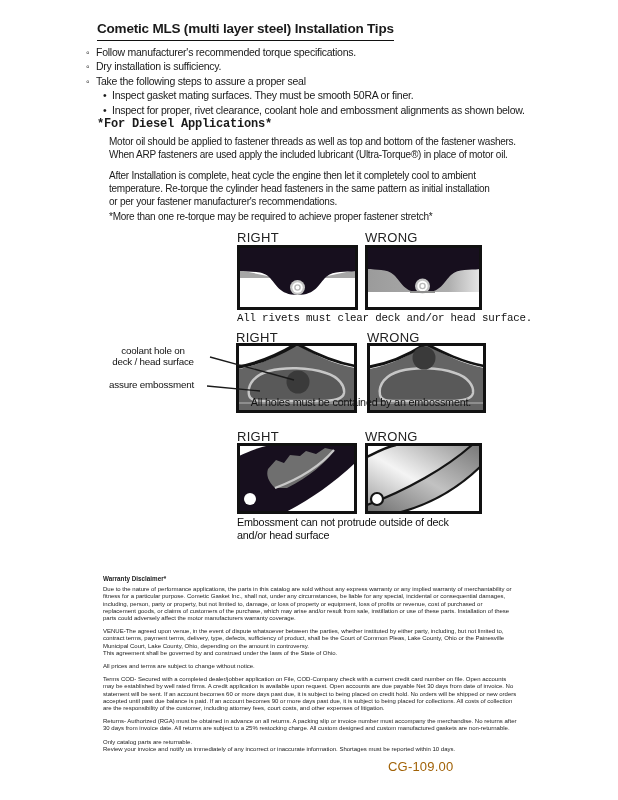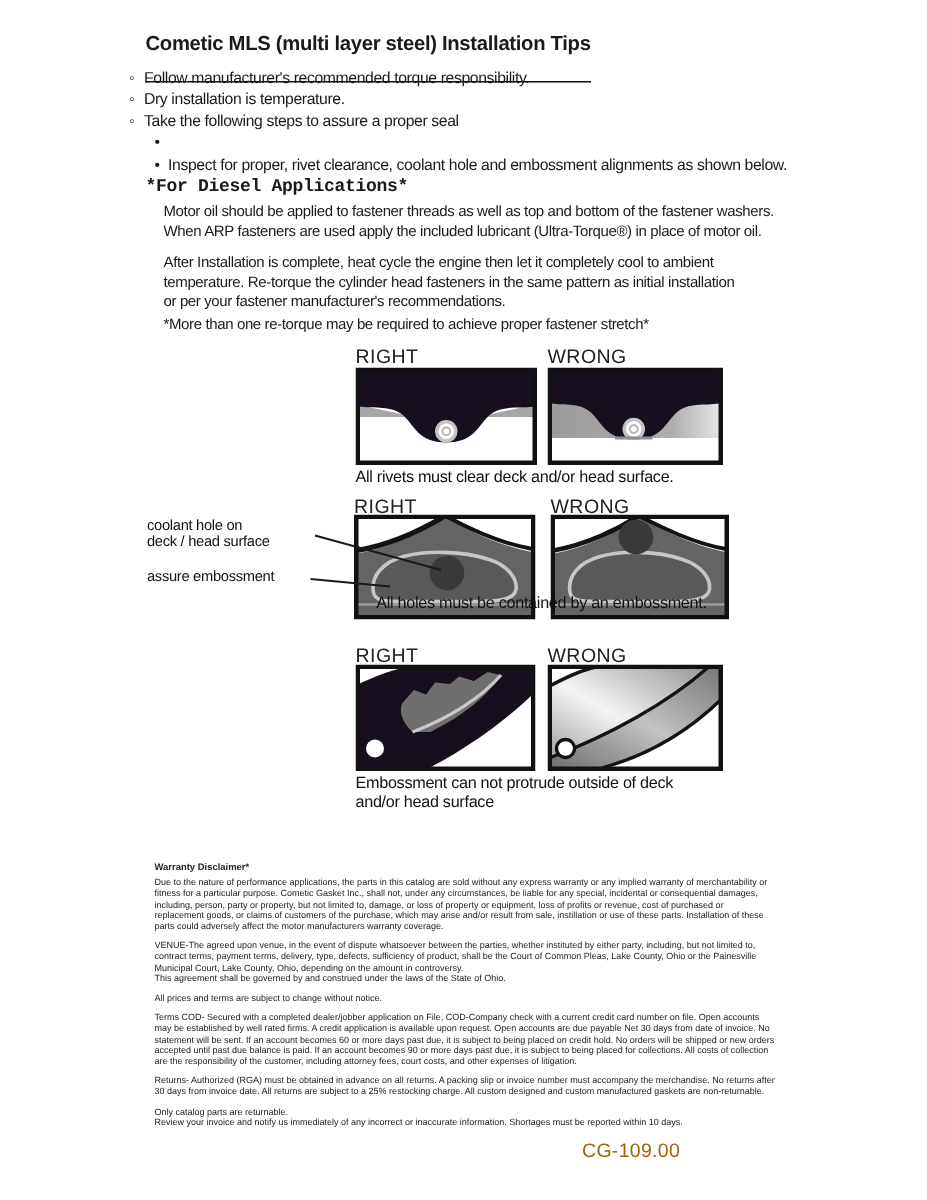--- a/index.html
+++ b/index.html
@@ -3,69 +3,70 @@
 <meta charset="utf-8">
 <style>
   html,body{margin:0;padding:0;background:#ffffff;}
   .page{
     position:relative;width:618px;height:800px;background:#ffffff;
     font-family:"Liberation Sans", sans-serif;color:#1a1a1a;overflow:hidden;
   }
   .abs{position:absolute;}
   
   .title{left:97px;top:21px;font-size:13.5px;font-weight:bold;letter-spacing:-0.2px;}
-  .title span{display:inline-block;border-bottom:1.6px solid #111;padding-bottom:18px;}
+  .title span{display:inline-block;border-bottom:1.6px solid #111;padding-bottom:4px;}
   
   .bullets{left:86px;top:45px;width:470px;font-size:10.5px;letter-spacing:-0.25px;}
   .brow{display:flex;line-height:14.4px;}
   .brow .mk{width:10px;flex:0 0 10px;text-align:left;color:#1a1a1a;}
   .brow.sub{padding-left:17px;}
   .brow.sub .mk{width:9px;flex:0 0 9px;}
   
   .dheading{left:97px;top:117px;font-size:12px;font-weight:bold;letter-spacing:-0.2px;font-family:Liberation Mono, monospace;}
   .para{left:109px;width:470px;font-size:10px;line-height:13.2px;letter-spacing:-0.25px;white-space:pre-line;}
   .p1{top:135px;}
   .p2{top:169px;}
   .p3{top:210px;}
   
   .rwlabel{font-size:13px;letter-spacing:0.3px;color:#222;text-align:left;}
   .caption{font-size:10.8px;letter-spacing:-0.2px;color:#111;white-space:pre-line;line-height:12.5px;}
-  .sidelabel{font-size:9.8px;letter-spacing:-0.2px;color:#111;text-align:left;white-space:pre-line;line-height:11px;}
+  .sidelabel{font-size:9.8px;letter-spacing:-0.2px;color:#111;text-align:center;white-space:pre-line;line-height:11px;}
   .dsvg{display:block;}
   .overlay{pointer-events:none;}
   
   .footer{left:103px;top:575px;width:414px;font-size:6px;line-height:7.2px;color:#222;}
   .footer .fh{font-weight:bold;font-size:6.3px;margin-bottom:4px;}
   .footer p{margin:0 0 6px 0;white-space:pre-line;}
   .code{left:388px;top:759px;font-size:13px;color:#a16207;letter-spacing:0.2px;}
 </style>
 </head>
 <body>
 
 <div class="page">
 
   <div class="abs title">
     <span>Cometic MLS (multi layer steel) Installation Tips</span>
   </div>
 
   <div class="abs bullets">
     <div class="brow">
       <span class="mk">◦</span>
-      <span>Follow manufacturer's recommended torque responsibility.</span>
+      <span>Follow manufacturer's recommended torque specifications.</span>
     </div>
     <div class="brow">
       <span class="mk">◦</span>
-      <span>Dry installation is temperature.</span>
+      <span>Dry installation is sufficiency.</span>
     </div>
     <div class="brow">
       <span class="mk">◦</span>
       <span>Take the following steps to assure a proper seal</span>
     </div>
     <div class="brow sub">
       <span class="mk">•</span>
+      <span>Inspect gasket mating surfaces.  They must be smooth 50RA or finer.</span>
     </div>
     <div class="brow sub">
       <span class="mk">•</span>
       <span>Inspect for proper, rivet clearance, coolant hole and embossment alignments as shown below.</span>
     </div>
   </div>
 
   <div class="abs dheading">*For Diesel Applications*</div>
   <div class="abs para p1">Motor oil should be applied to fastener threads as well as top and bottom of the fastener washers.
 When ARP fasteners are used apply the included lubricant (Ultra-Torque®) in place of motor oil.</div>
@@ -99,21 +100,21 @@
     <rect width="117" height="65" fill="#ffffff"></rect>
     <rect x="2" y="24" width="113" height="23" fill="url(#g1w)"></rect>
     <path d="M2,2 H115 V24 C104,25.5 94,23 86,30 C79,36.5 76,48 57.5,48 C39,48 36,36.5 29,30 C21,23 12,25.5 2,24 Z" fill="#170f1e"></path>
     <circle cx="57.5" cy="41" r="7.5" fill="#c4c4c4"></circle>
     <circle cx="57.5" cy="41" r="5.2" fill="#ffffff"></circle>
     <circle cx="57.5" cy="41" r="2.6" fill="#ffffff" stroke="#b9b9b9" stroke-width="1.4"></circle>
     <path d="M45,47 H70" stroke="#8f8f8f" stroke-width="2"></path>
     <rect x="1.5" y="1.5" width="114" height="62" fill="none" stroke="#111111" stroke-width="3"></rect>
   </svg>
 
-  <div class="abs caption" style="left:237px;top:312px;">All rivets must clear deck and/or head surface.</div>
+  <div class="abs caption" style="left:237px;top:312px;font-family:Liberation Mono, monospace;">All rivets must clear deck and/or head surface.</div>
 
   <div class="abs rwlabel" style="left:236px;top:330px;width:121px;">RIGHT</div>
   <div class="abs rwlabel" style="left:367px;top:330px;width:119px;">WRONG</div>
 
   <div class="abs sidelabel" style="left:98px;top:345px;width:110px;">coolant hole on
 deck / head surface</div>
   <div class="abs sidelabel" style="left:98px;top:379px;width:107px;">assure embossment</div>
 
   <svg class="abs dsvg" style="left:236px;top:343px;" width="121" height="70" viewBox="0 0 121 70">
     <rect width="121" height="70" fill="#ffffff"></rect>

